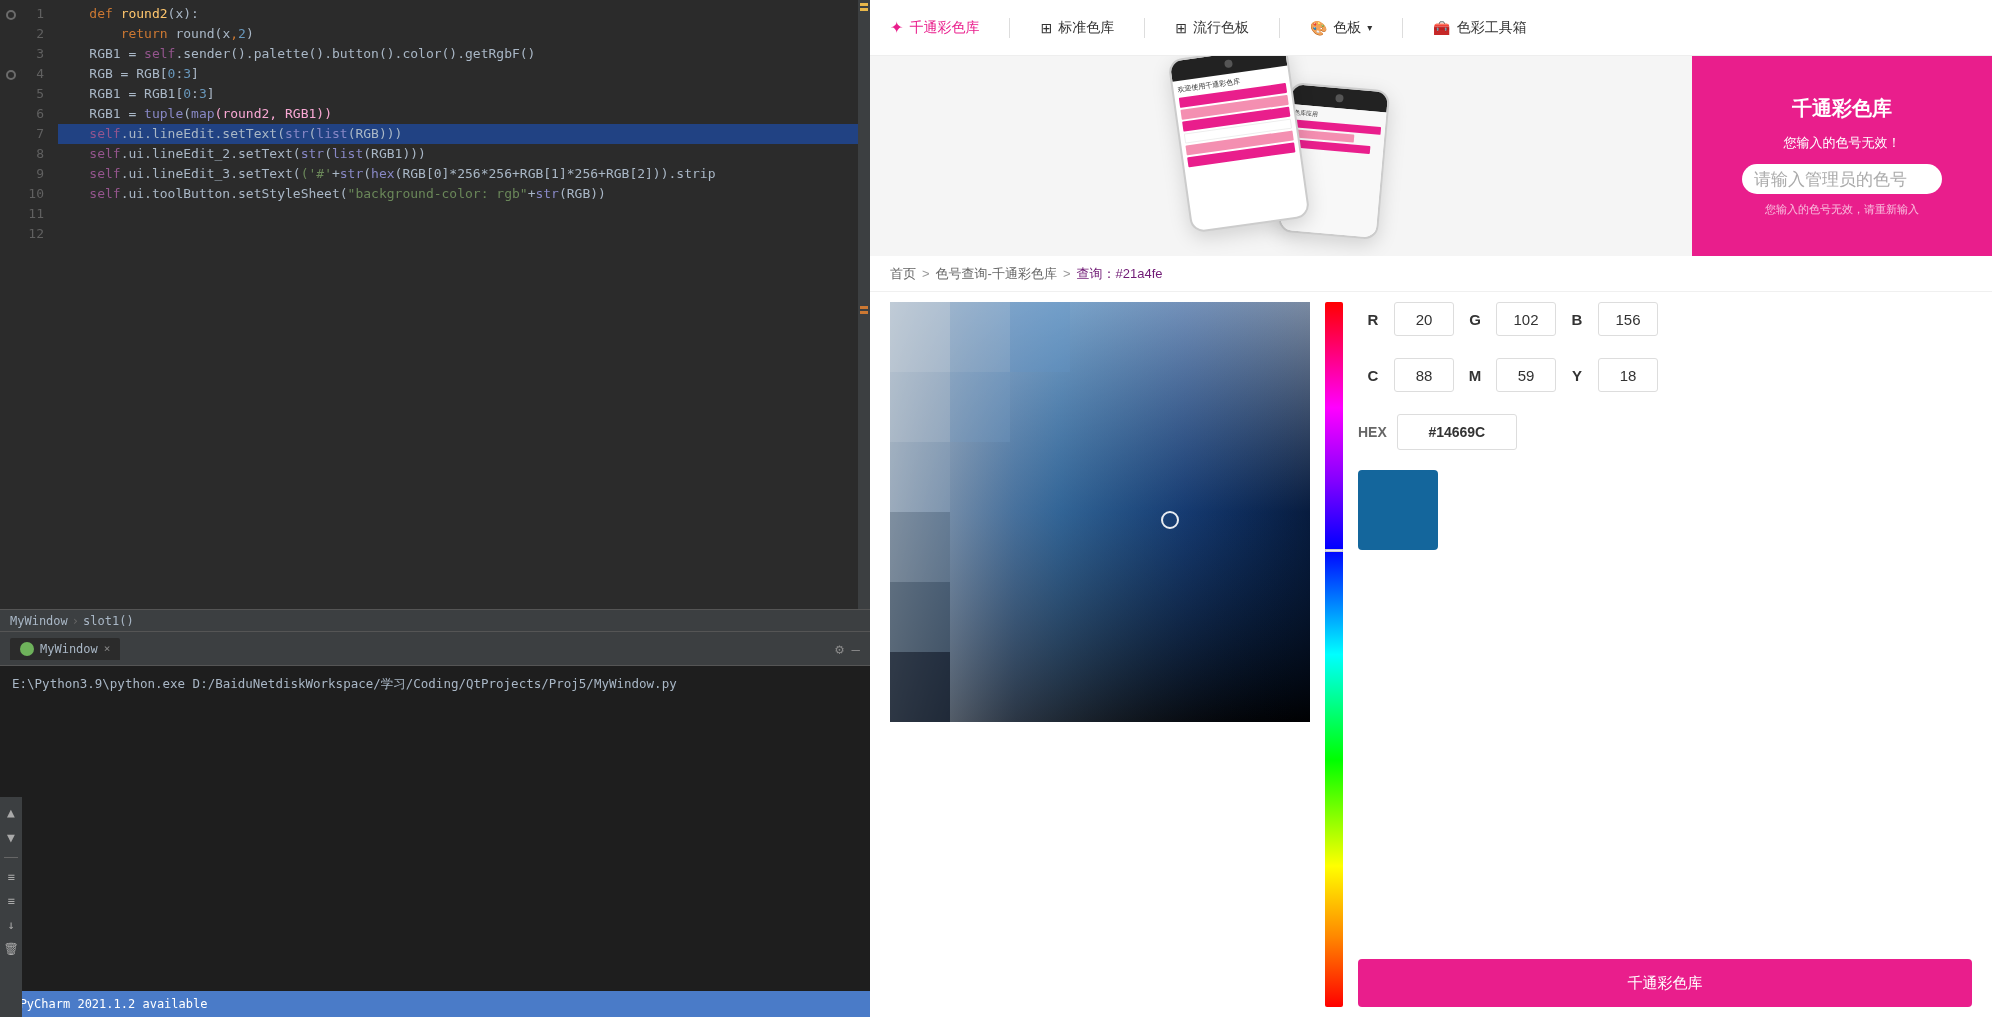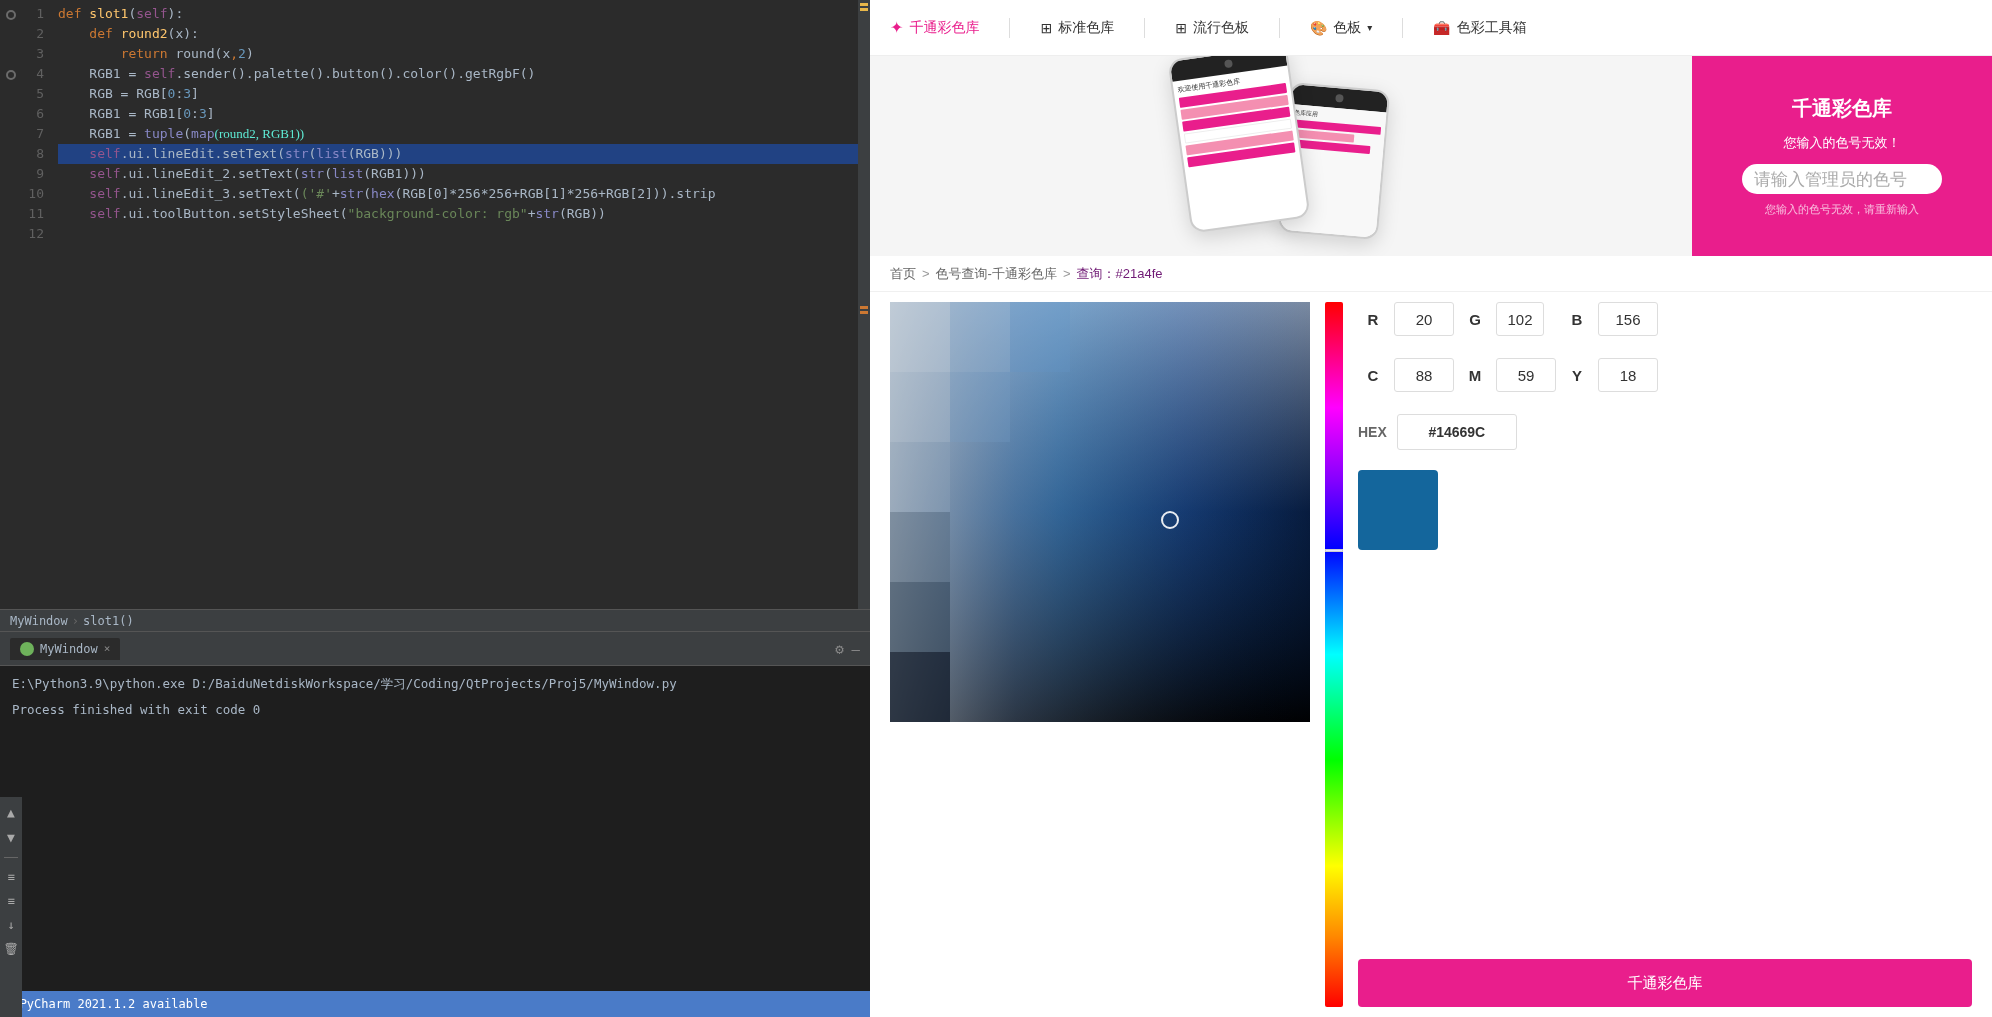--- a/index.html
+++ b/index.html
@@ -513,27 +513,26 @@
         <div>5</div>
         <div>6</div>
         <div>7</div>
         <div>8</div>
         <div>9</div>
         <div>10</div>
         <div>11</div>
         <div>12</div>
       </div>
       <div class="code-content">
-        <div class="code-line"><span class="kw">def </span><span class="fn">slot1</span><span style="color:#a9b7c6;">(</span><span class="self-kw">self</span><span style="color:#a9b7c6;">):</span></div>
         <div class="code-line">    <span class="kw">def </span><span class="fn">round2</span><span style="color:#a9b7c6;">(x):</span></div>
         <div class="code-line">        <span class="kw">return </span><span style="color:#a9b7c6;">round(x</span><span style="color:#cc7832;">,</span><span class="num">2</span><span style="color:#a9b7c6;">)</span></div>
         <div class="code-line">    <span style="color:#a9b7c6;">RGB1 = </span><span class="self-kw">self</span><span style="color:#a9b7c6;">.</span><span style="color:#a9b7c6;">sender().palette().button().color().getRgbF()</span></div>
         <div class="code-line">    <span style="color:#a9b7c6;">RGB = RGB[</span><span class="num">0</span><span style="color:#a9b7c6;">:</span><span class="num">3</span><span style="color:#a9b7c6;">]</span></div>
         <div class="code-line">    <span style="color:#a9b7c6;">RGB1 = RGB1[</span><span class="num">0</span><span style="color:#a9b7c6;">:</span><span class="num">3</span><span style="color:#a9b7c6;">]</span></div>
-        <div class="code-line">    <span style="color:#a9b7c6;">RGB1 = </span><span class="builtin">tuple</span><span style="color:#a9b7c6;">(</span><span class="builtin">map</span><span style="color:#5eead4;font-family:Liberation Serif, serif;">(round2, RGB1))</span></div>
+        <div class="code-line">    <span style="color:#a9b7c6;">RGB1 = </span><span class="builtin">tuple</span><span style="color:#a9b7c6;">(</span><span class="builtin">map</span><span style="color:#f9a8d4;">(round2, RGB1))</span></div>
         <div class="code-line highlighted">    <span class="self-kw">self</span><span style="color:#a9b7c6;">.ui.lineEdit.setText(</span><span class="builtin">str</span><span style="color:#a9b7c6;">(</span><span class="builtin">list</span><span style="color:#a9b7c6;">(RGB)))</span></div>
         <div class="code-line">    <span class="self-kw">self</span><span style="color:#a9b7c6;">.ui.lineEdit_2.setText(</span><span class="builtin">str</span><span style="color:#a9b7c6;">(</span><span class="builtin">list</span><span style="color:#a9b7c6;">(RGB1)))</span></div>
         <div class="code-line">    <span class="self-kw">self</span><span style="color:#a9b7c6;">.ui.lineEdit_3.setText(</span><span class="string">('</span><span style="color:#6a8759;">#</span><span class="string">'</span><span style="color:#a9b7c6;">+</span><span class="builtin">str</span><span style="color:#a9b7c6;">(</span><span class="builtin">hex</span><span style="color:#a9b7c6;">(RGB[0]*256*256+RGB[1]*256+RGB[2])).strip</span></div>
         <div class="code-line">    <span class="self-kw">self</span><span style="color:#a9b7c6;">.ui.toolButton.setStyleSheet(</span><span class="string">"background-color: rgb"</span><span style="color:#a9b7c6;">+</span><span class="builtin">str</span><span style="color:#a9b7c6;">(RGB))</span></div>
       </div>
 
       <div class="scrollbar-track">
         <div class="scrollbar-marker"></div>
         <div class="scrollbar-marker"></div>
         <div style="flex:1;"></div>
@@ -557,21 +556,20 @@
         <span>MyWindow</span>
         <span class="terminal-close">×</span>
       </div>
       <div class="terminal-actions">
         <span style="cursor:pointer; color:#888; font-size:14px;">⚙</span>
         <span style="cursor:pointer; color:#888; font-size:14px;">—</span>
       </div>
     </div>
     <div class="terminal-body">
       <div class="cmd-line">E:\Python3.9\python.exe D:/BaiduNetdiskWorkspace/学习/Coding/QtProjects/Proj5/MyWindow.py</div>
-      <div class="process-done">Process finished with exit code 0</div>
     </div>
 
     <div style="position:absolute; left:0; bottom:0; width:22px; height:220px; background:#3c3f41; display:flex; flex-direction:column; align-items:center; padding-top:8px; gap:10px;">
       <span style="color:#aaa; font-size:13px; cursor:pointer;">▲</span>
       <span style="color:#aaa; font-size:13px; cursor:pointer;">▼</span>
       <div style="width:14px; height:1px; background:#666; margin:2px 0;"></div>
       <span style="color:#aaa; font-size:12px; cursor:pointer;">≡</span>
       <span style="color:#aaa; font-size:12px; cursor:pointer;">≡</span>
       <span style="color:#aaa; font-size:12px; cursor:pointer;">↓</span>
       <span style="color:#aaa; font-size:12px; cursor:pointer;">🗑</span>
@@ -708,21 +706,21 @@
     <div class="hue-strip">
       <div class="hue-indicator" style="top: 35%;"></div>
     </div>
 
     <div class="color-info">
 
       <div class="channels-grid">
         <div class="channel-label">R</div>
         <input class="channel-input" type="text" style="width: 60px;" value="20">
         <div class="channel-label">G</div>
-        <input class="channel-input" type="text" style="width: 48px;" value="102">
+        <input class="channel-input" type="text" style="width: 60px;" value="102">
         <div class="channel-label">B</div>
         <input class="channel-input" type="text" style="width: 60px;" value="156">
       </div>
 
       <div class="channels-grid" style="margin-top:10px;">
         <div class="channel-label">C</div>
         <input class="channel-input" type="text" style="width: 60px;" value="88">
         <div class="channel-label">M</div>
         <input class="channel-input" type="text" style="width: 60px;" value="59">
         <div class="channel-label">Y</div>

